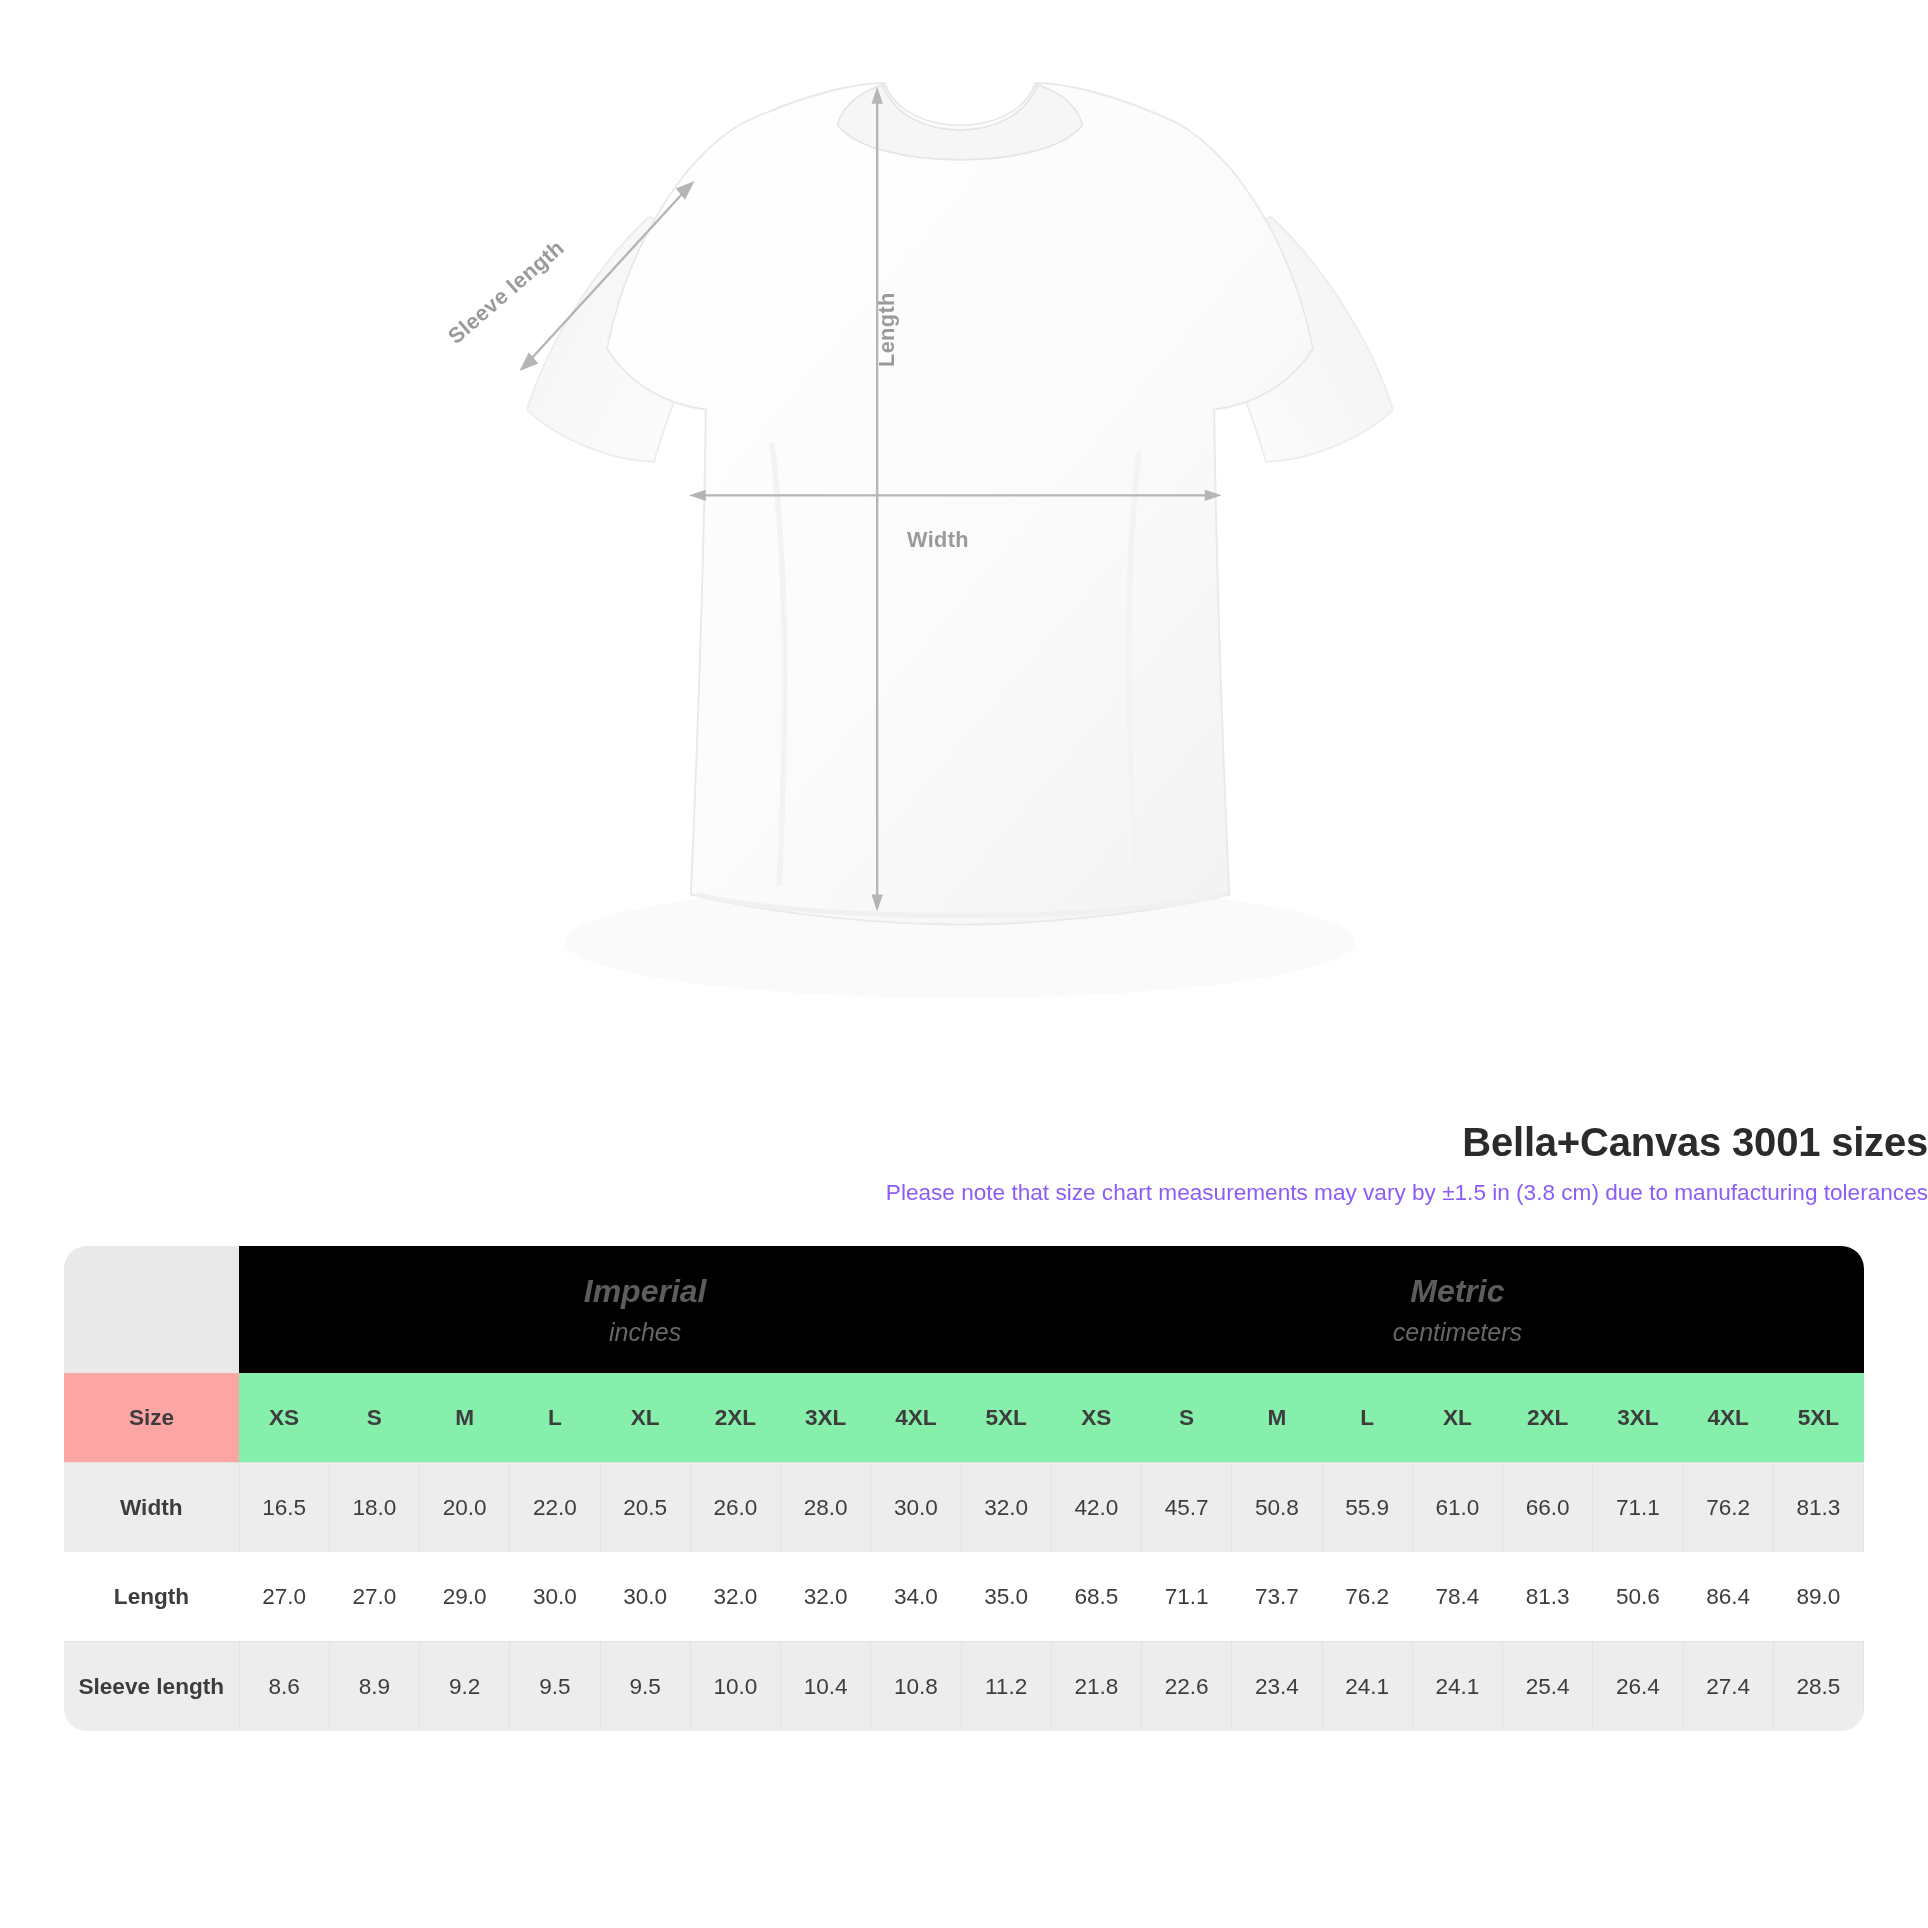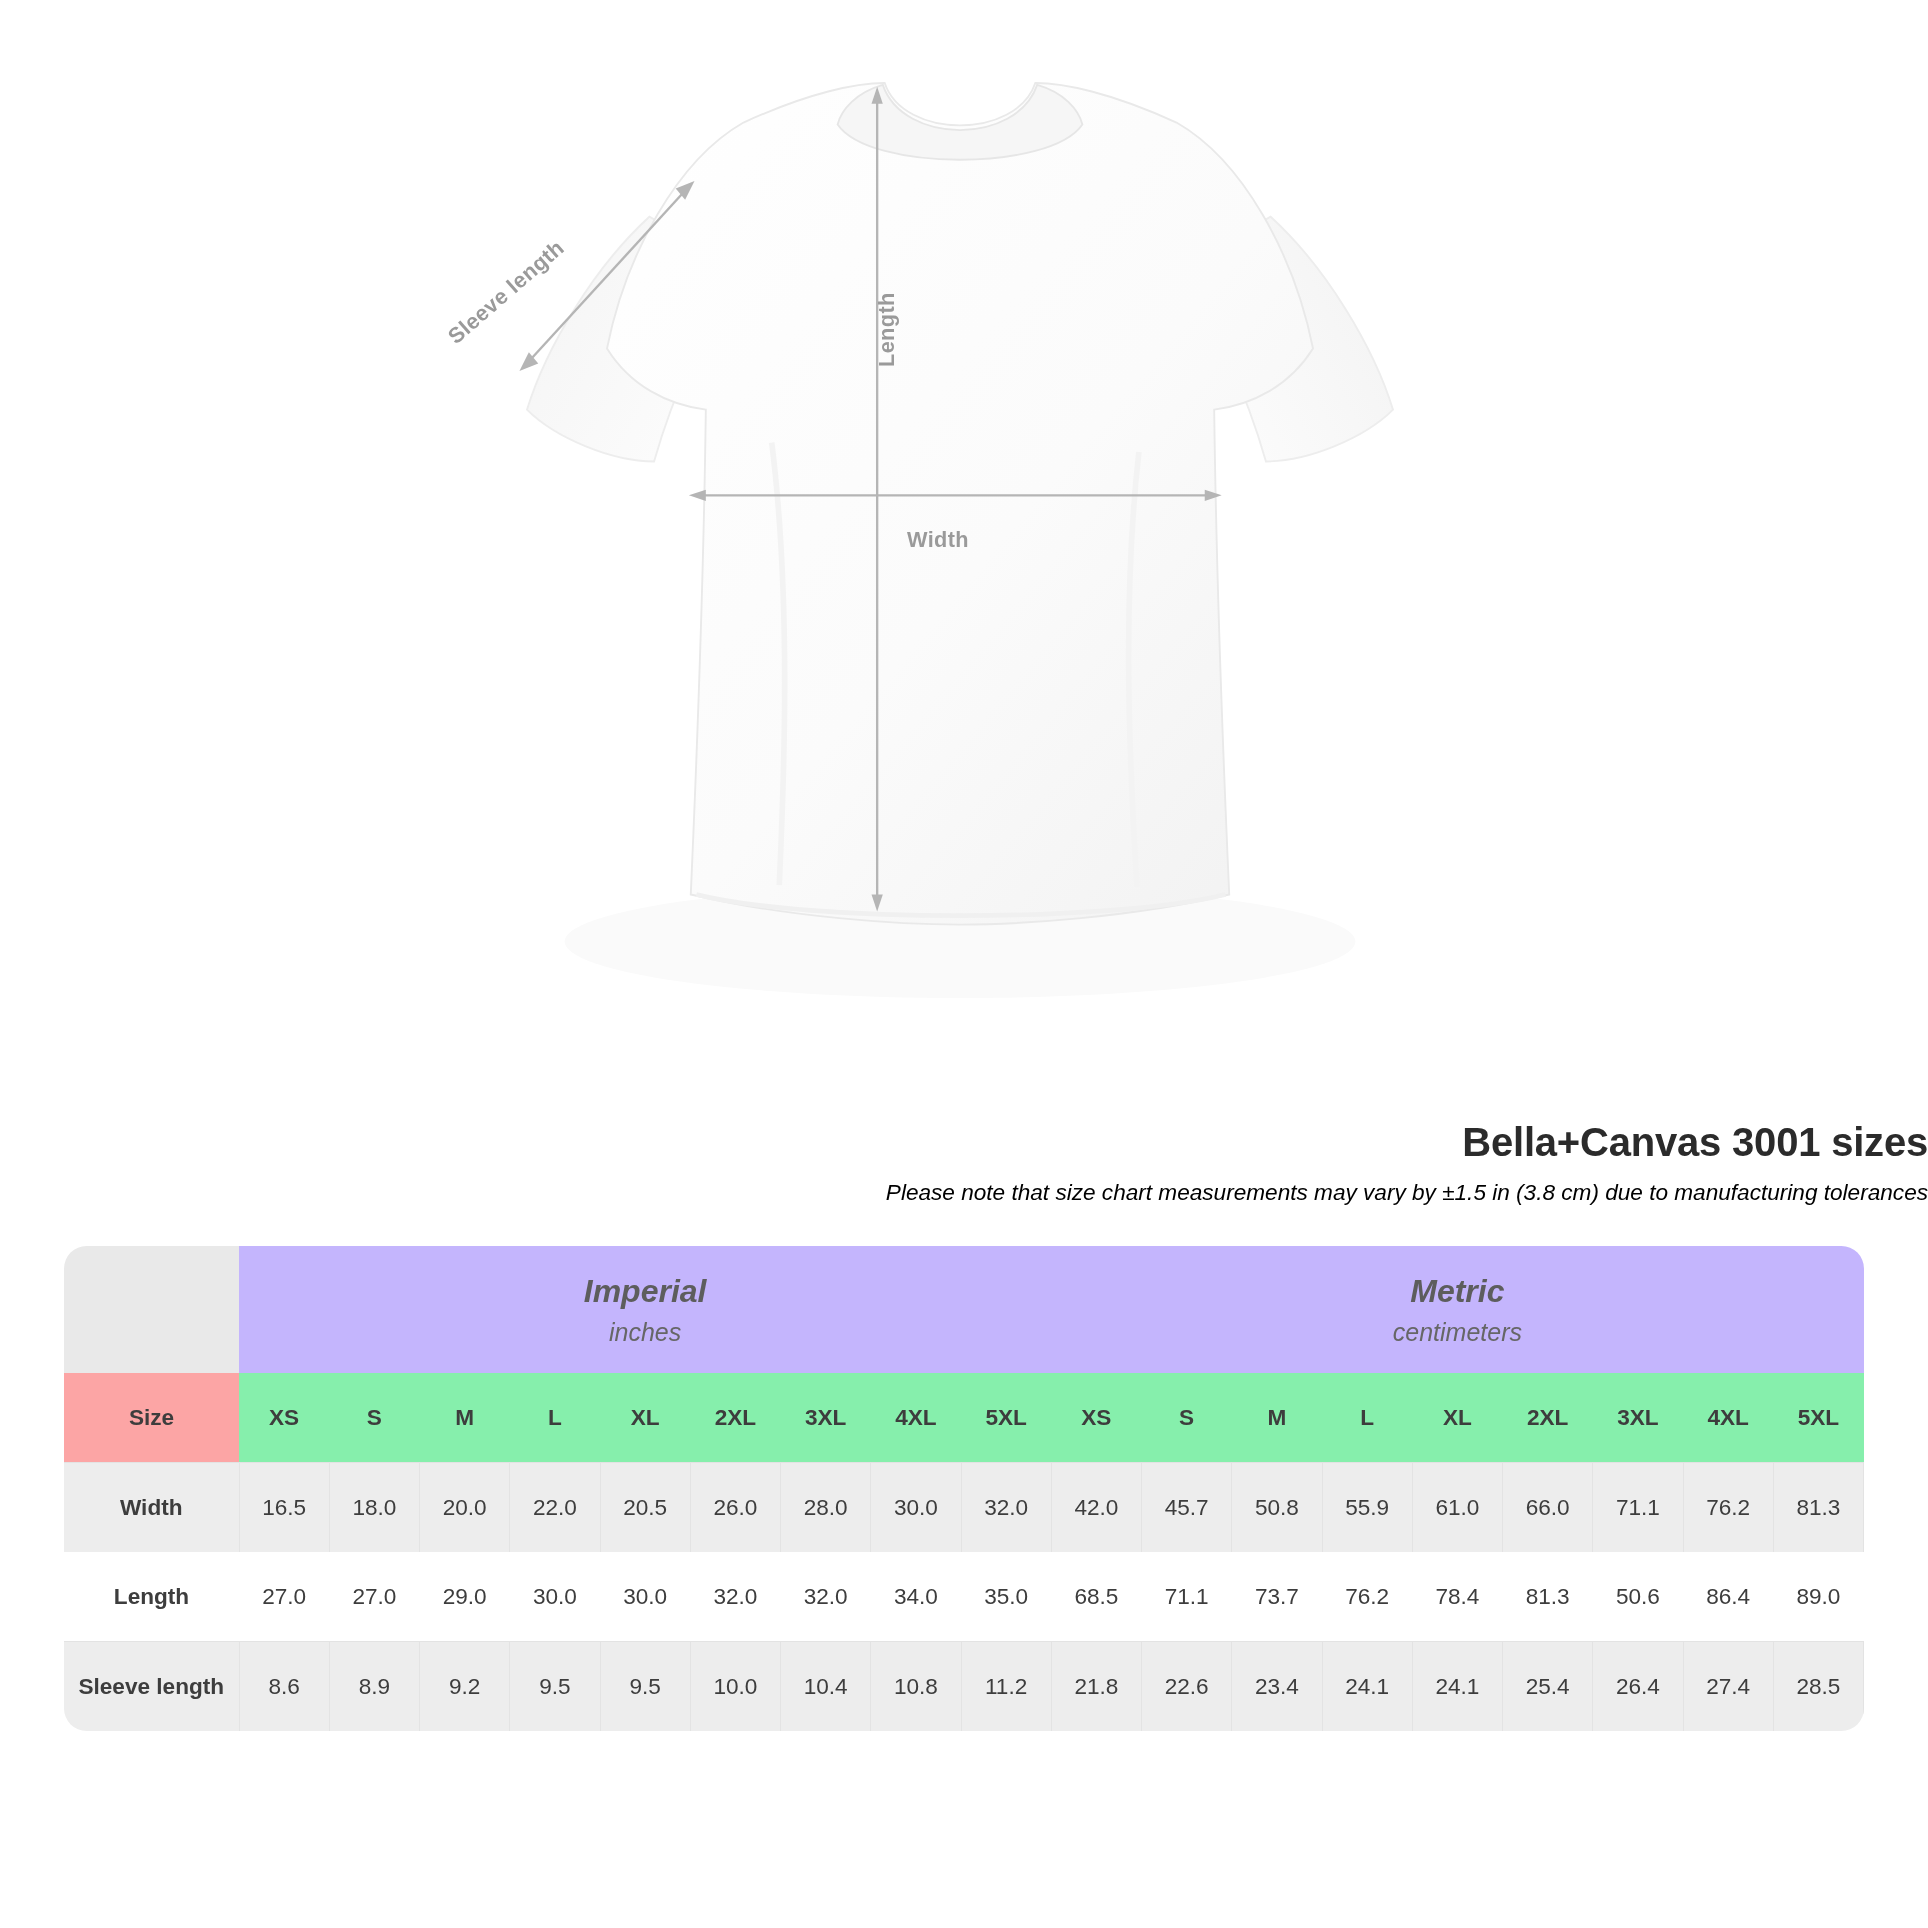--- a/index.html
+++ b/index.html
@@ -74,22 +74,21 @@
   }
   .chart-title {
     font-size: 40px;
     font-weight: bold;
     color: #2b2b2b;
     letter-spacing: -0.2px;
   }
   .chart-note {
     margin-top: 15px;
     font-size: 22.6px;
-    font-style: italic;
-    color: #000000;
+    color: #8b5cf6;
   }
 
   
   .table-wrap {
     margin: 40px 64px 0 64px;
     border-radius: 22.6px;
     overflow: hidden;
   }
   table.size-table {
     width: 100%;
@@ -98,21 +97,21 @@
   }
   table.size-table td, table.size-table th {
     text-align: center;
     vertical-align: middle;
     font-size: 22.6px;
     color: #3d3d3d;
     border: 0;
   }
 
   .unit-head-row td {
-    background: #c4b5fd;
+    background: #000000;
     height: 127px;
     padding: 0;
   }
   .unit-head-row td.corner {
     background: #e9e9e9;
   }
   .unit-title {
     font-size: 32px;
     font-style: italic;
     font-weight: bold;

